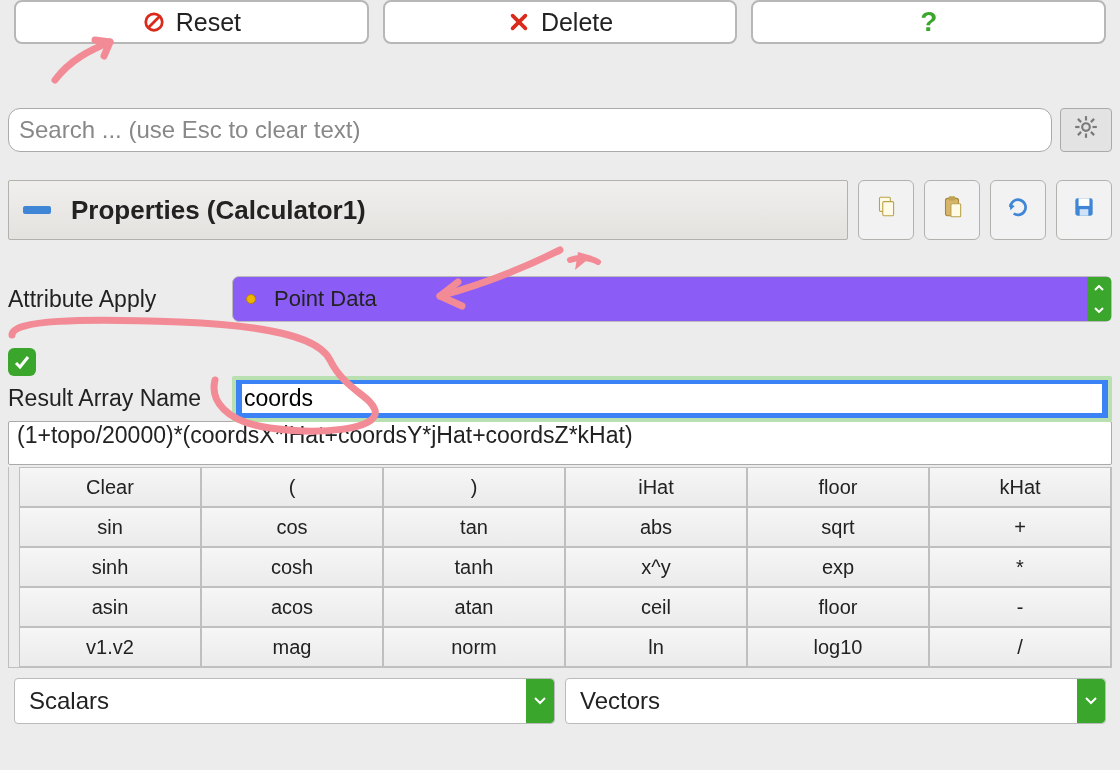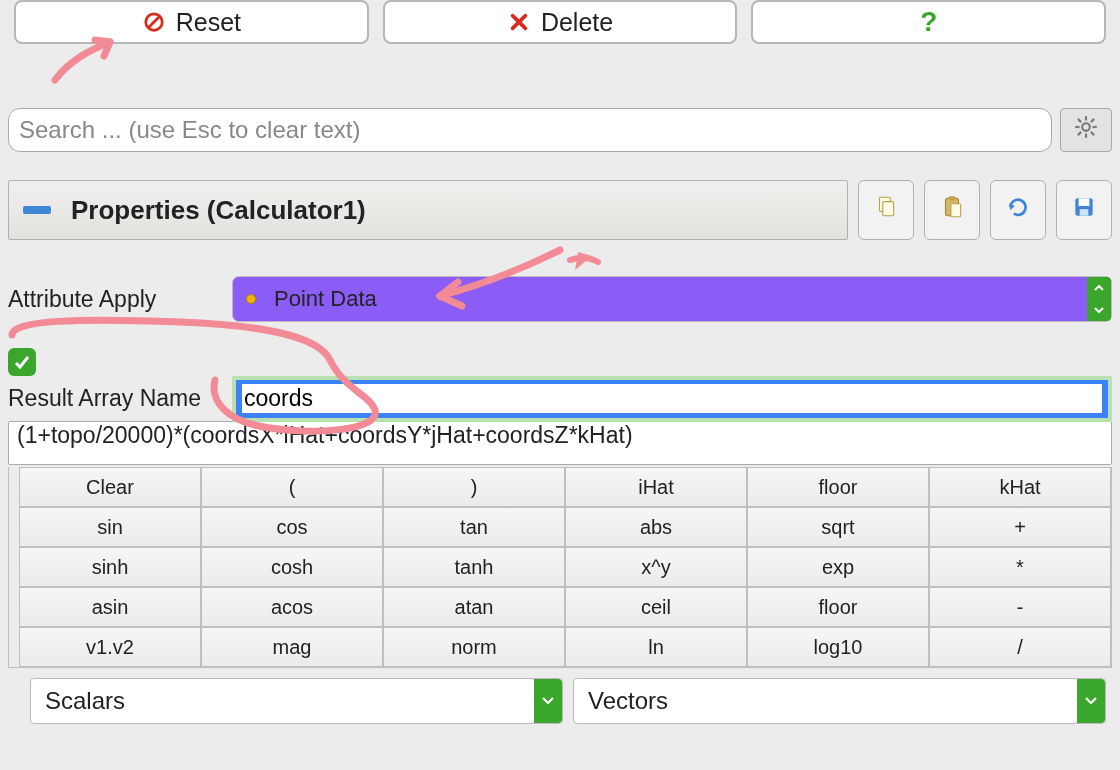--- a/index.html
+++ b/index.html
@@ -187,21 +187,21 @@
     flex:1;
     height:40px;
     border:1px solid #bfbfbf;
     background:linear-gradient(#f6f6f6,#ebebeb);
     display:flex; align-items:center; justify-content:center;
     font-size:20px;
     cursor:pointer;
   }
 
   
-  .bottom-row { display:flex; gap:10px; padding:10px 14px 0 30px; }
+  .bottom-row { display:flex; gap:10px; padding:10px 14px 0 14px; }
   .bottom-dd {
     flex:1;
     height:46px;
     border:1.5px solid #bbb;
     border-radius:4px;
     background:#fff;
     display:flex; align-items:center;
     padding:0 14px;
     position:relative;
     font-size:24px;

